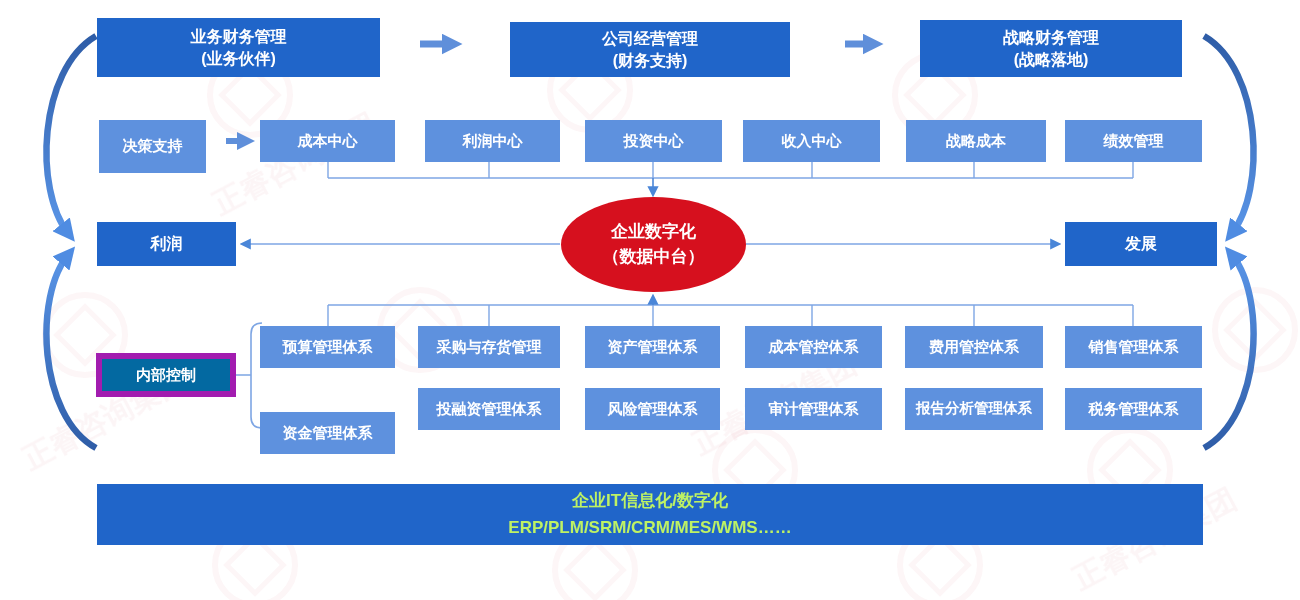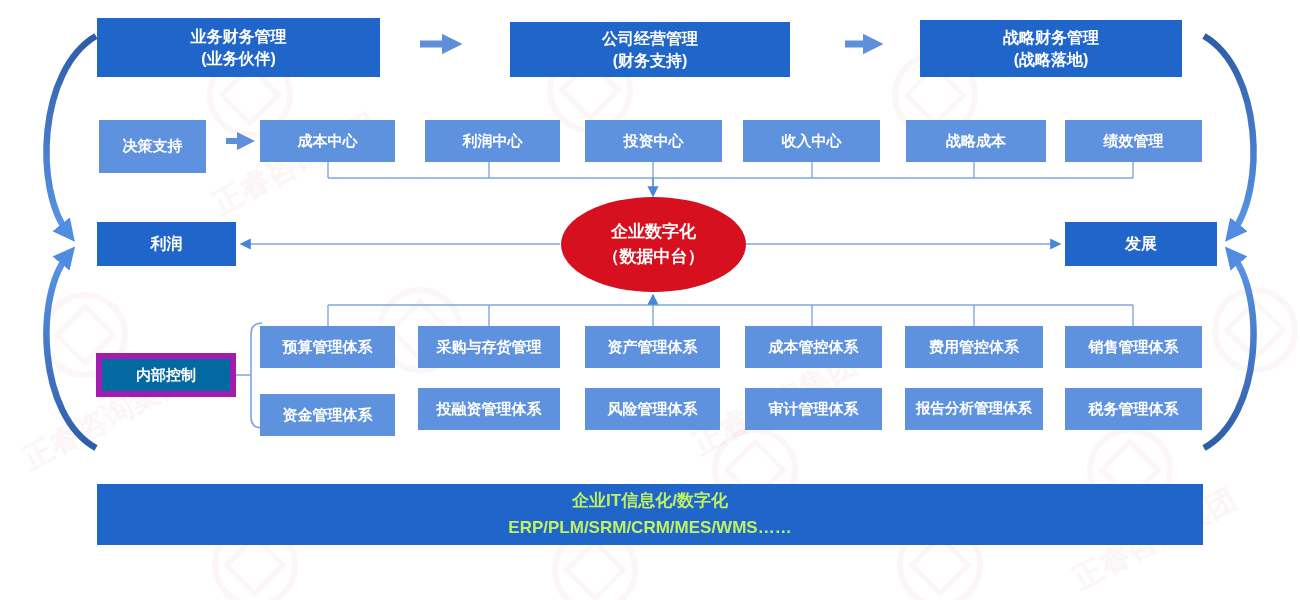--- a/index.html
+++ b/index.html
@@ -180,21 +180,21 @@
   <div class="box light f15" style="left:745px;top:326px;width:137px;height:42px">
     <div>成本管控体系</div>
   </div>
   <div class="box light f15" style="left:905px;top:326px;width:138px;height:42px">
     <div>费用管控体系</div>
   </div>
   <div class="box light f15" style="left:1065px;top:326px;width:137px;height:42px">
     <div>销售管理体系</div>
   </div>
 
-  <div class="box light f15" style="left:260px;top:394px;width:135px;height:42px">
+  <div class="box light f15" style="left:260px;top:412px;width:135px;height:42px">
     <div>资金管理体系</div>
   </div>
   <div class="box light f15" style="left:418px;top:388px;width:142px;height:42px">
     <div>投融资管理体系</div>
   </div>
   <div class="box light f15" style="left:585px;top:388px;width:135px;height:42px">
     <div>风险管理体系</div>
   </div>
   <div class="box light f15" style="left:745px;top:388px;width:137px;height:42px">
     <div>审计管理体系</div>

